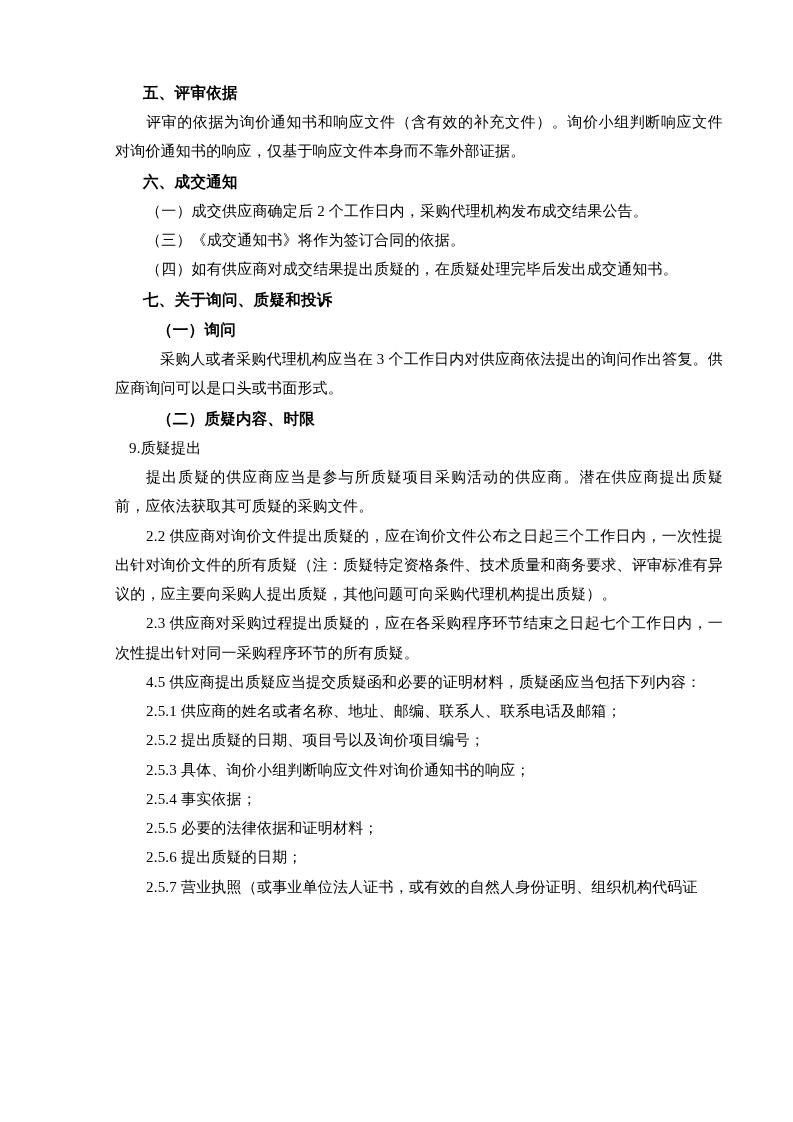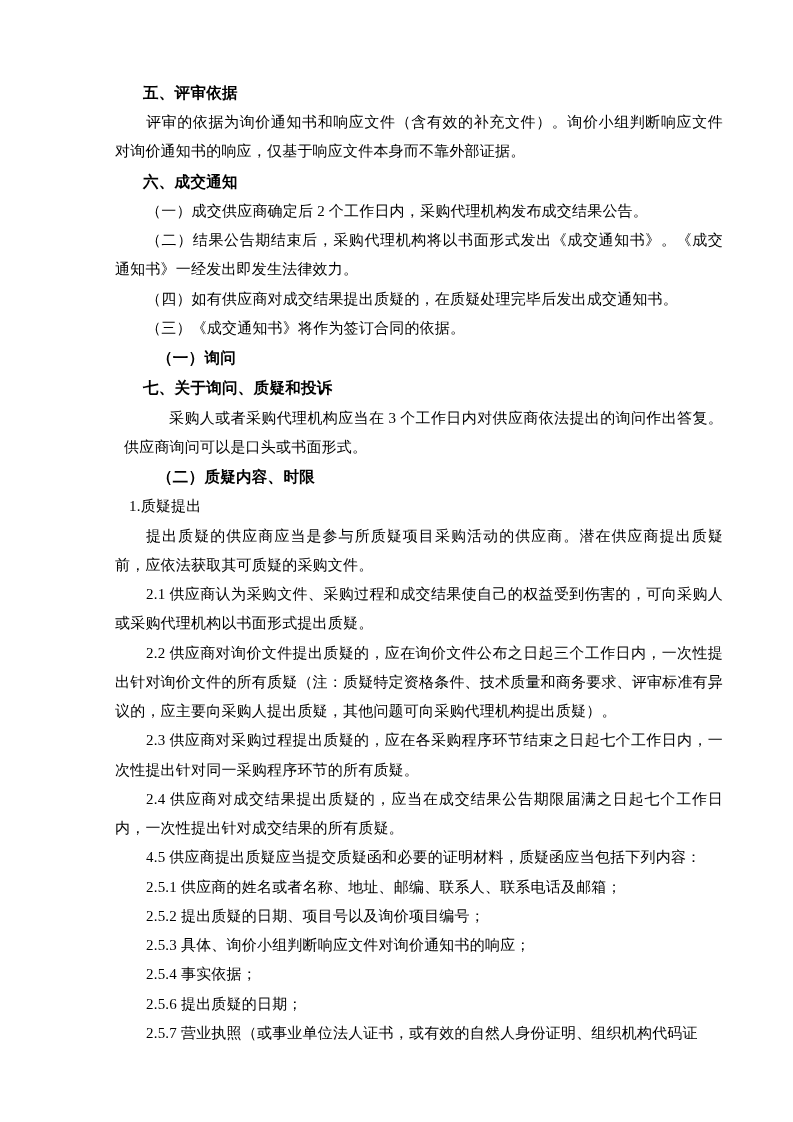--- a/index.html
+++ b/index.html
@@ -48,51 +48,48 @@
     letter-spacing: 0.2px;
   }
   .para.ind2 {
     text-indent: 31px;
   }
   .para.ind1 {
     text-indent: 14px;
   }
   .para.ind3 {
     text-indent: 45px;
-    margin-left: 9px;
   }
 </style>
 </head>
 <body>
 
 <div class="page">
   <div class="doc-body">
 
     <p class="heading indent1">五、评审依据</p>
     <p class="para ind2">评审的依据为询价通知书和响应文件（含有效的补充文件）。询价小组判断响应文件对询价通知书的响应，仅基于响应文件本身而不靠外部证据。</p>
 
     <p class="heading indent1">六、成交通知</p>
     <p class="para ind2">（一）成交供应商确定后 2 个工作日内，采购代理机构发布成交结果公告。</p>
-    <p class="para ind2">（二）结果公告期结束后，采购代理机构将以书面形式发出《成交通知书》。《成交通知书》一经发出即发生法律效力。</p>
+    <p class="para ind2">（三）《成交通知书》将作为签订合同的依据。</p>
     <p class="para ind2">（四）如有供应商对成交结果提出质疑的，在质疑处理完毕后发出成交通知书。</p>
-    <p class="para ind2">（三）《成交通知书》将作为签订合同的依据。</p>
 
+    <p class="heading indent1">七、关于询问、质疑和投诉</p>
     <p class="heading indent2">（一）询问</p>
-    <p class="heading indent1">七、关于询问、质疑和投诉</p>
     <p class="para ind3">采购人或者采购代理机构应当在 3 个工作日内对供应商依法提出的询问作出答复。供应商询问可以是口头或书面形式。</p>
 
     <p class="heading indent2">（二）质疑内容、时限</p>
-    <p class="para ind1">1.质疑提出</p>
+    <p class="para ind1">9.质疑提出</p>
     <p class="para ind2">提出质疑的供应商应当是参与所质疑项目采购活动的供应商。潜在供应商提出质疑前，应依法获取其可质疑的采购文件。</p>
-    <p class="para ind2">2.1 供应商认为采购文件、采购过程和成交结果使自己的权益受到伤害的，可向采购人或采购代理机构以书面形式提出质疑。</p>
     <p class="para ind2">2.2 供应商对询价文件提出质疑的，应在询价文件公布之日起三个工作日内，一次性提出针对询价文件的所有质疑（注：质疑特定资格条件、技术质量和商务要求、评审标准有异议的，应主要向采购人提出质疑，其他问题可向采购代理机构提出质疑）。</p>
     <p class="para ind2">2.3 供应商对采购过程提出质疑的，应在各采购程序环节结束之日起七个工作日内，一次性提出针对同一采购程序环节的所有质疑。</p>
-    <p class="para ind2">2.4 供应商对成交结果提出质疑的，应当在成交结果公告期限届满之日起七个工作日内，一次性提出针对成交结果的所有质疑。</p>
     <p class="para ind2">4.5 供应商提出质疑应当提交质疑函和必要的证明材料，质疑函应当包括下列内容：</p>
     <p class="para ind2">2.5.1 供应商的姓名或者名称、地址、邮编、联系人、联系电话及邮箱；</p>
     <p class="para ind2">2.5.2 提出质疑的日期、项目号以及询价项目编号；</p>
     <p class="para ind2">2.5.3 具体、询价小组判断响应文件对询价通知书的响应；</p>
     <p class="para ind2">2.5.4 事实依据；</p>
+    <p class="para ind2">2.5.5 必要的法律依据和证明材料；</p>
     <p class="para ind2">2.5.6 提出质疑的日期；</p>
     <p class="para ind2">2.5.7 营业执照（或事业单位法人证书，或有效的自然人身份证明、组织机构代码证</p>
 
   </div>
 </div>
 
 </body></html>

